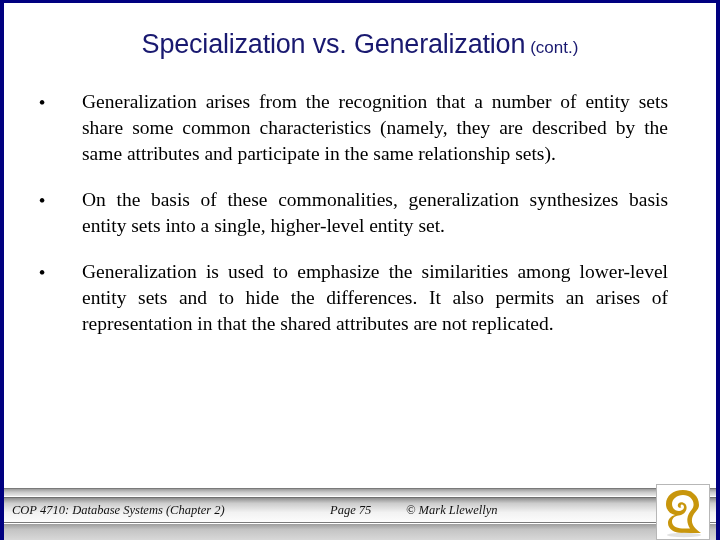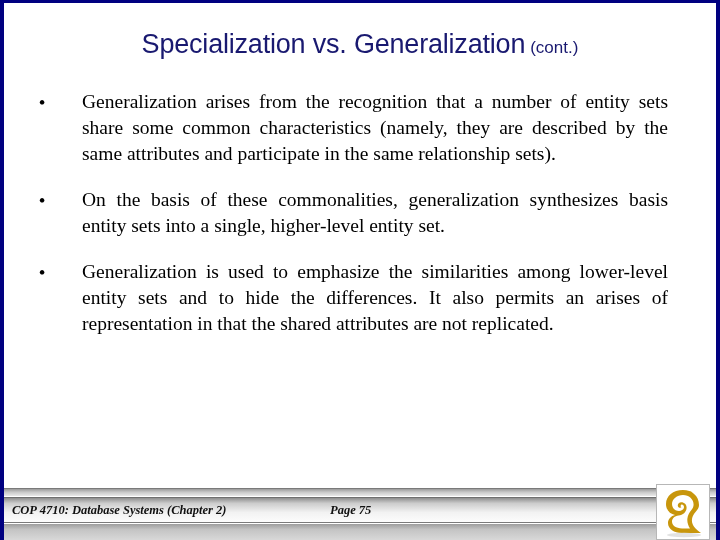--- a/index.html
+++ b/index.html
@@ -120,21 +120,21 @@
     background: linear-gradient(to bottom, #9d9d9d 0%, #c4c4c4 35%, #d8d8d8 100%);
     box-sizing: border-box;
   }
   .footer-text {
     position: absolute;
     top: 11px;
     height: 22px;
     line-height: 22px;
     font-family: "Liberation Serif", "DejaVu Serif", serif;
     font-style: italic;
-    font-weight: bold;
+    font-weight: normal;
     font-size: 12.5px;
     color: #111111;
     white-space: nowrap;
   }
   .footer-course { left: 8px; }
   .footer-page   { left: 300px; margin-left: 26px; }
   .footer-copy   { left: 402px; }
 
   
   .logo-box {
@@ -178,20 +178,21 @@
 
   </div>
 
   <div class="footer">
     <div class="footer-strip-top"></div>
     <div class="footer-band"></div>
     <div class="footer-strip-bottom"></div>
 
     <div class="footer-text footer-course">COP 4710: Database Systems  (Chapter 2)</div>
     <div class="footer-text footer-page">Page 75</div>
+    <div class="footer-text footer-copy">© Mark Llewellyn</div>
 
     <div class="logo-box">
       <svg width="52" height="54" viewBox="0 0 52 54">
         <rect x="0" y="0" width="52" height="54" fill="#ffffff"></rect>
         <g fill="#c8960c">
 
           <path d="M26 5
                    C 16 5, 9 11, 9 19
                    C 9 25, 13 29, 18 30
                    C 14 31, 11 34, 11 38

